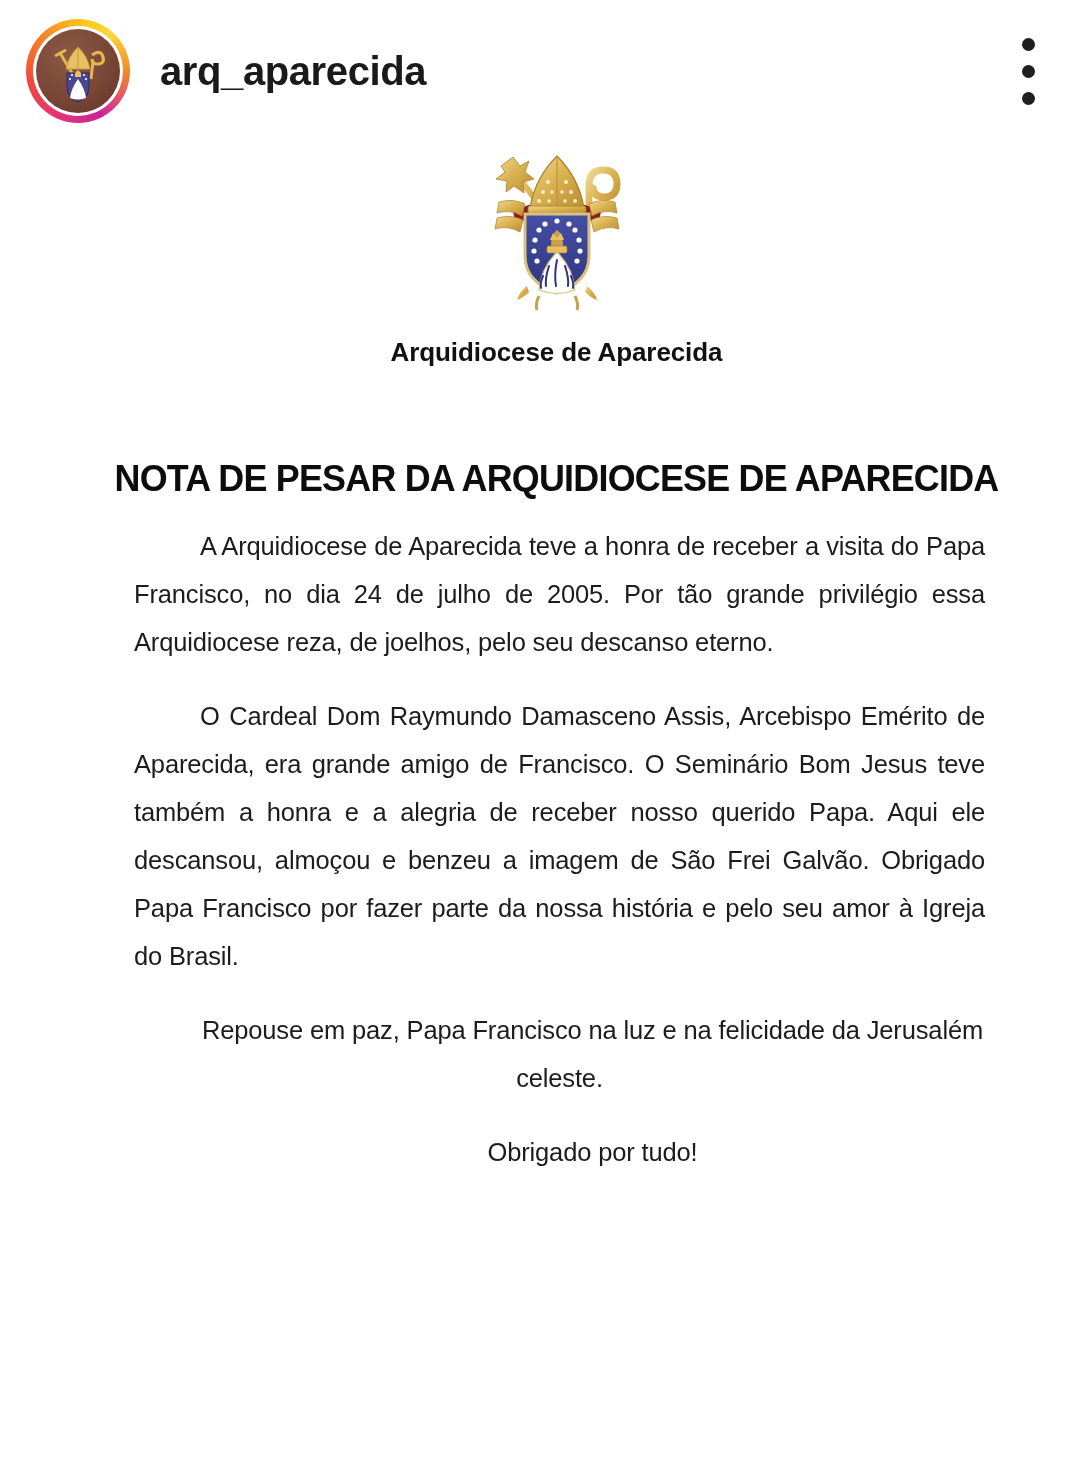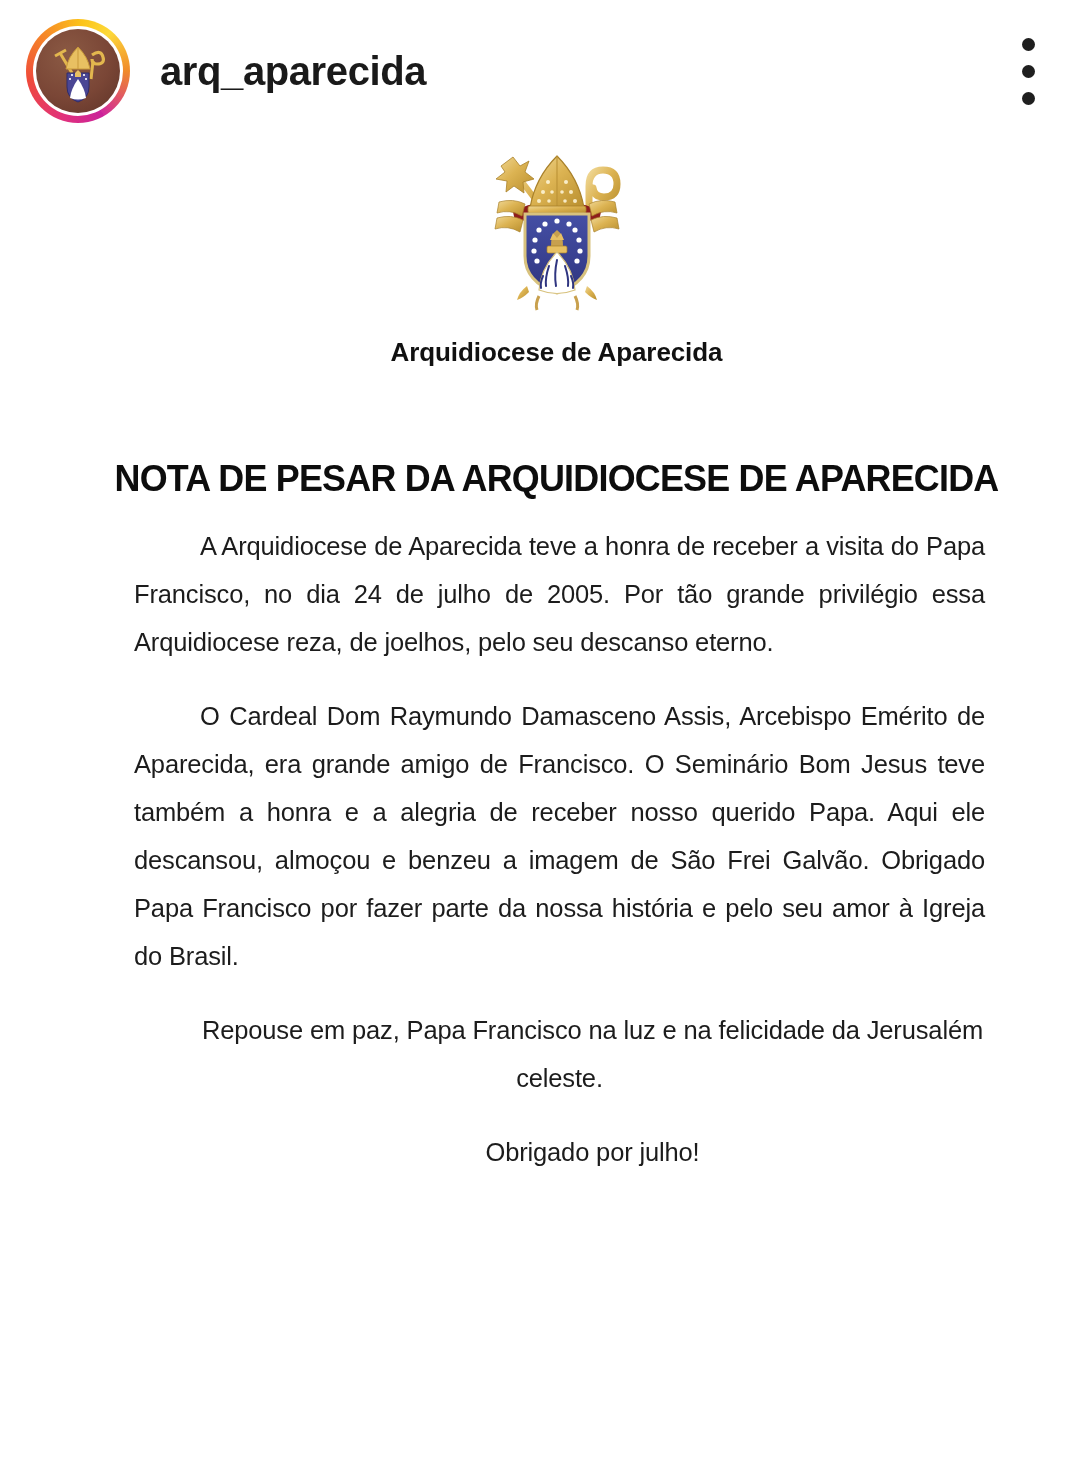--- a/index.html
+++ b/index.html
@@ -211,18 +211,18 @@
     </div>
 
     <div class="org-name">Arquidiocese de Aparecida</div>
 
     <div class="doc-title">NOTA DE PESAR DA ARQUIDIOCESE DE APARECIDA</div>
 
     <div class="body-text">
       <p class="para first">A Arquidiocese de Aparecida teve a honra de receber a visita do Papa Francisco, no dia 24 de julho de 2005. Por tão grande privilégio essa Arquidiocese reza, de joelhos, pelo seu descanso eterno.</p>
       <p class="para">O Cardeal Dom Raymundo Damasceno Assis, Arcebispo Emérito de Aparecida, era grande amigo de Francisco. O Seminário Bom Jesus teve também a honra e a alegria de receber nosso querido Papa. Aqui ele descansou, almoçou e benzeu a imagem de São Frei Galvão. Obrigado Papa Francisco por fazer parte da nossa história e pelo seu amor à Igreja do Brasil.</p>
       <p class="para no-indent-short">Repouse em paz, Papa Francisco na luz e na felicidade da Jerusalém celeste.</p>
-      <p class="para no-indent-short">Obrigado por julho!</p>
+      <p class="para no-indent-short">Obrigado por tudo!</p>
     </div>
 
   </div>
 
 </div>
 
 </body></html>

